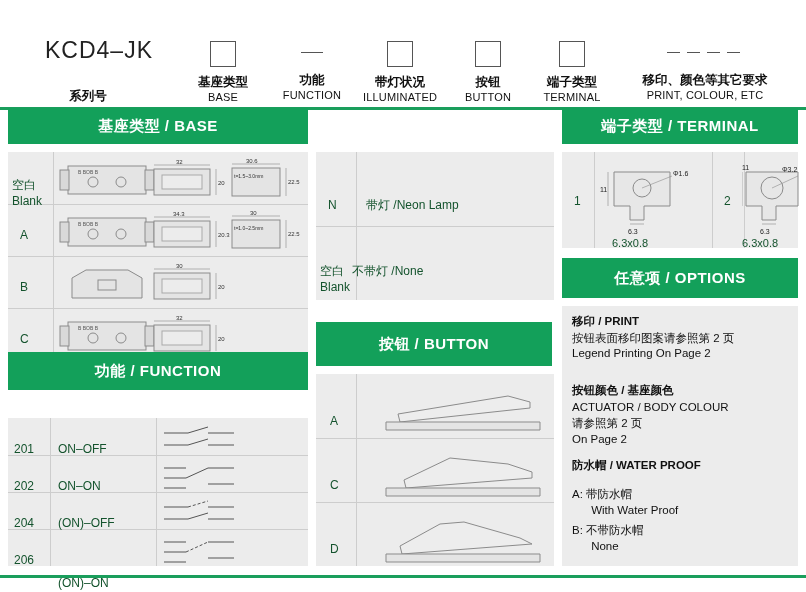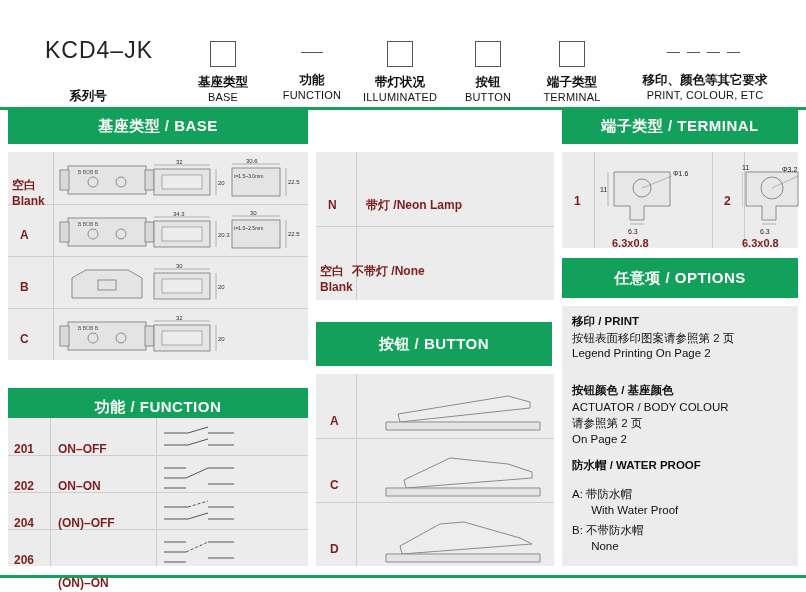--- a/index.html
+++ b/index.html
@@ -29,21 +29,21 @@
 
   
   .greenhdr{
     position:absolute;background:#13a05a;color:#fff;
     display:flex;align-items:center;justify-content:center;
     font-size:15px;font-weight:bold;letter-spacing:.5px;
   }
   .graybody{position:absolute;background:#ececec;}
   .rowline{position:absolute;background:#cdcdcd;height:1px;}
   .vline{position:absolute;background:#cdcdcd;width:1px;}
-  .lbl{position:absolute;font-size:12px;color:#7f1d1d;line-height:15px;font-weight:bold;}
+  .lbl{position:absolute;font-size:12px;color:#14532d;line-height:15px;}
   .drawsvg{position:absolute;}
 
   
   .opt{position:absolute;font-size:11.5px;line-height:15px;color:#111;}
 </style>
 </head>
 <body>
 
 <div class="page">
 
@@ -189,21 +189,21 @@
   </svg>
   <svg class="drawsvg" style="left:140px;top:316px;" width="92" height="42">
     <rect x="14" y="9" width="56" height="26" fill="#e4e4e4" stroke="#8b8b8b"></rect>
     <rect x="22" y="15" width="40" height="14" fill="#ececec" stroke="#a9a9a9"></rect>
     <line x1="14" y1="5" x2="70" y2="5" stroke="#8b8b8b" stroke-width="0.6"></line>
     <line x1="76" y1="9" x2="76" y2="35" stroke="#8b8b8b" stroke-width="0.6"></line>
     <text x="36" y="4" font-size="6" fill="#333" font-family="Liberation Sans">32</text>
     <text x="78" y="25" font-size="6" fill="#333" font-family="Liberation Sans">20</text>
   </svg>
 
-  <div class="greenhdr" style="left:8px;top:388px;width:300px;height:38px;">
+  <div class="greenhdr" style="left:8px;top:352px;width:300px;height:38px;">
     <span>功能 / FUNCTION</span>
   </div>
   <div class="graybody" style="left:8px;top:418px;width:300px;height:148px;">
     <div class="vline" style="left:42px;top:0;height:148px;"></div>
     <div class="vline" style="left:148px;top:0;height:148px;"></div>
     <div class="rowline" style="left:0;top:37px;width:300px;"></div>
     <div class="rowline" style="left:0;top:74px;width:300px;"></div>
     <div class="rowline" style="left:0;top:111px;width:300px;"></div>
   </div>
 

